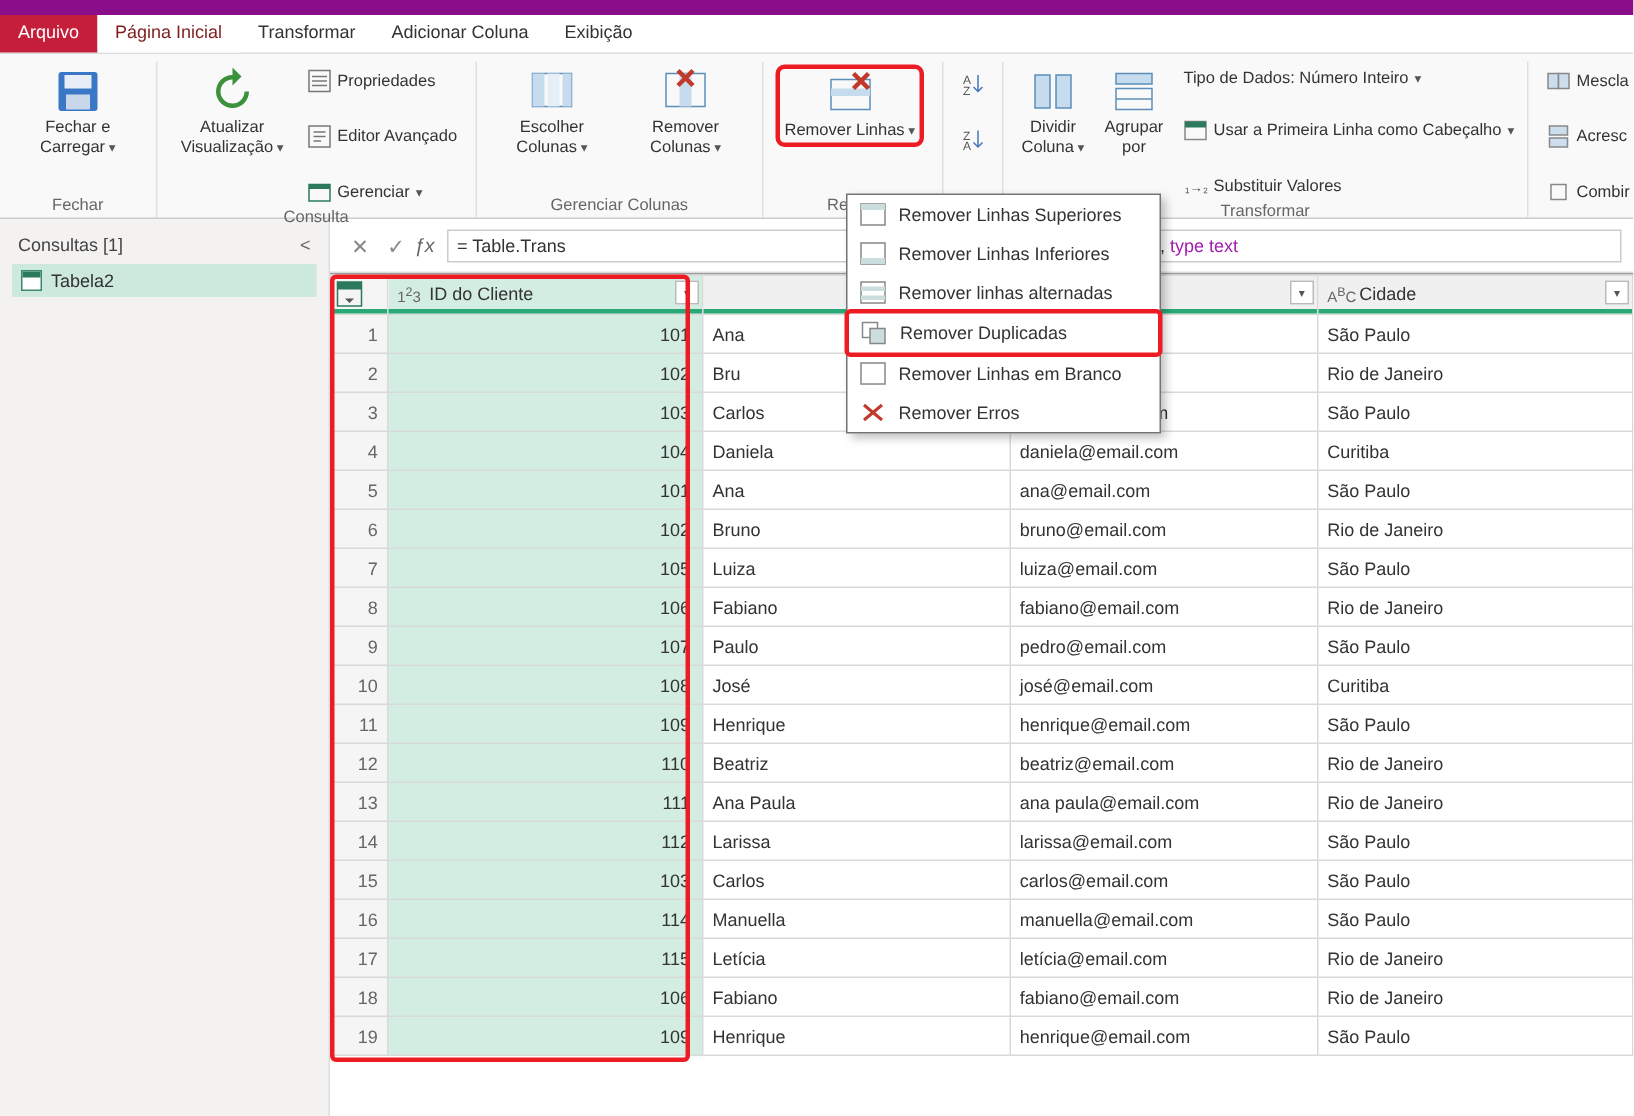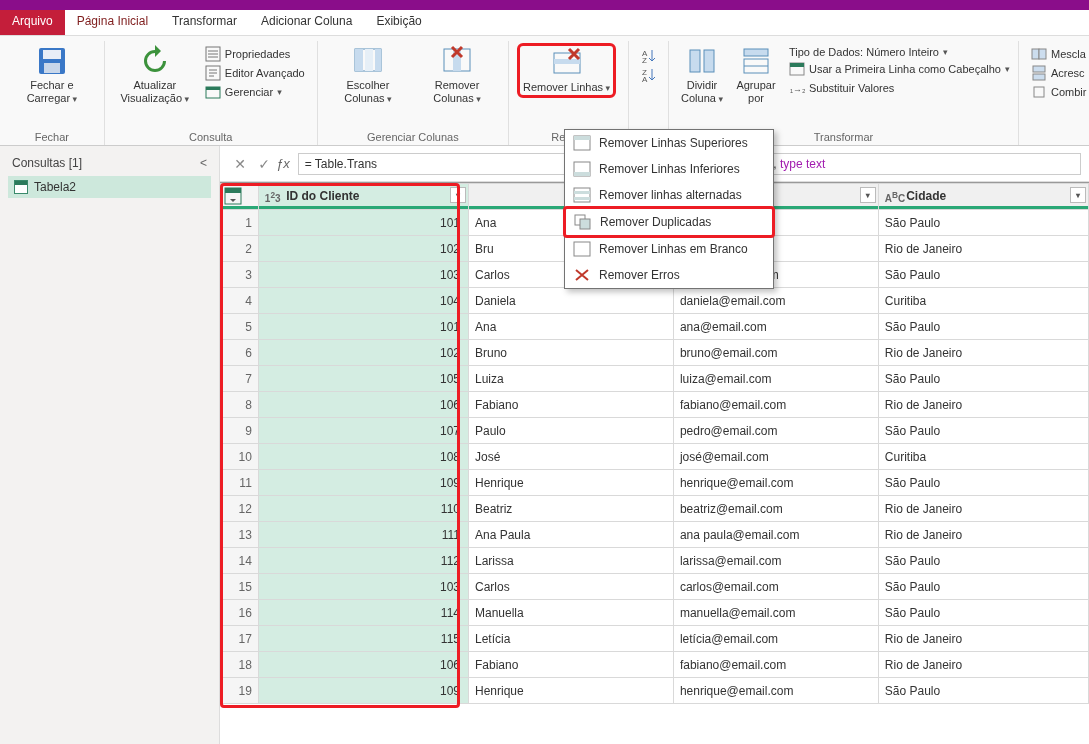--- a/index.html
+++ b/index.html
@@ -17,21 +17,21 @@
     
     .ribbon { display: flex; background: #f9f9f9; border-bottom: 1px solid #ccc; height: 110px; padding: 5px 0 0; }
     .rgroup { border-right: 1px solid #e0e0e0; padding: 2px 8px 0; display: flex; flex-direction: column; justify-content: space-between; position: relative; }
     .rgroup-title { text-align: center; font-size: 11px; color: #666; padding: 2px 0; }
     .rgroup-body { display: flex; gap: 4px; flex: 1; align-items: flex-start; }
     .rbtn { display: flex; flex-direction: column; align-items: center; padding: 2px 4px; cursor: pointer; font-size: 11px; color: #333; text-align: center; min-width: 50px; }
     .rbtn .icon { width: 32px; height: 32px; margin-bottom: 2px; }
     .rbtn .label { line-height: 1.2; }
     .rbtn-small { display: flex; align-items: center; gap: 4px; padding: 1px 4px; cursor: pointer; font-size: 11px; white-space: nowrap; }
     .rbtn-small .icon-sm { width: 16px; height: 16px; }
-    .vstack { display: flex; flex-direction: column; gap: 1px; }
+    .vstack { display: flex; flex-direction: column; gap: 19px; }
     .dropdown-arrow::after { content: " ▾"; font-size: 9px; color: #555; }
     .red-box { border: 3px solid #ed1c24; border-radius: 6px; }
     
     
     .body { display: flex; height: calc(744px - 146px); }
     .sidebar { width: 220px; background: #f3f2f1; border-right: 1px solid #ddd; padding: 8px; }
     .sidebar-header { display: flex; justify-content: space-between; align-items: center; font-size: 12px; color: #444; padding: 2px 4px 6px; text-align: right; }
     .collapse-icon { cursor: pointer; color: #666; }
     .query-item { background: #cde8dc; padding: 4px 6px; display: flex; align-items: center; gap: 6px; cursor: pointer; }
     .table-glyph { width: 14px; height: 14px; background: linear-gradient(#2b7a5b,#2b7a5b) top/100% 4px no-repeat, #fff; border: 1px solid #3a8a6b; }
@@ -41,21 +41,21 @@
     .formula-bar .btn { width: 24px; height: 24px; display: flex; align-items: center; justify-content: center; cursor: pointer; color: #888; font-size: 14px; }
     .formula-bar .fx { font-style: italic; font-size: 13px; color: #666; margin-right: 8px; }
     .formula-input { flex: 1; border: 1px solid #ccc; padding: 3px 6px; font-family: Consolas, monospace; font-size: 12px; white-space: nowrap; overflow: hidden; }
     .formula-input .kw-str { color: #a31515; }
     .formula-input .kw-type { color: #a21caf; }
     
     
     .grid-wrap { border-top: 1px solid #999; position: relative; }
     table.grid { border-collapse: collapse; width: 100%; }
     .grid th, .grid td { border: 1px solid #d9d9d9; font-size: 12px; height: 26px; }
-    .grid th { background: #f0f0f0; font-weight: bold; position: relative; text-align: left; padding: 0 6px; }
+    .grid th { background: #f0f0f0; font-weight: normal; position: relative; text-align: left; padding: 0 6px; }
     .grid th.selcol { background: #d4ede2; }
     .grid td { padding: 0 6px; }
     .grid .rownum { width: 36px; text-align: right; background: #f5f5f5; color: #666; padding-right: 6px; }
     .grid .idcol { width: 170px; text-align: right; padding-right: 8px; }
     .grid .idcol.sel { background: #d4ede2; }
     .col-header-band { height: 3px; background: #2aa876; position: absolute; bottom: 0; left: 0; right: 0; }
     .col-dropdown { position: absolute; right: 2px; top: 3px; width: 16px; height: 16px; border: 1px solid #bbb; background: #fff; display: flex; align-items: center; justify-content: center; font-size: 8px; color: #555; cursor: pointer; }
     .type-glyph { display: inline-block; width: 18px; font-size: 10px; color: #666; vertical-align: middle; }
     .corner-icon { position: absolute; left: 3px; top: 3px; width: 18px; height: 18px; cursor: pointer; }
     

